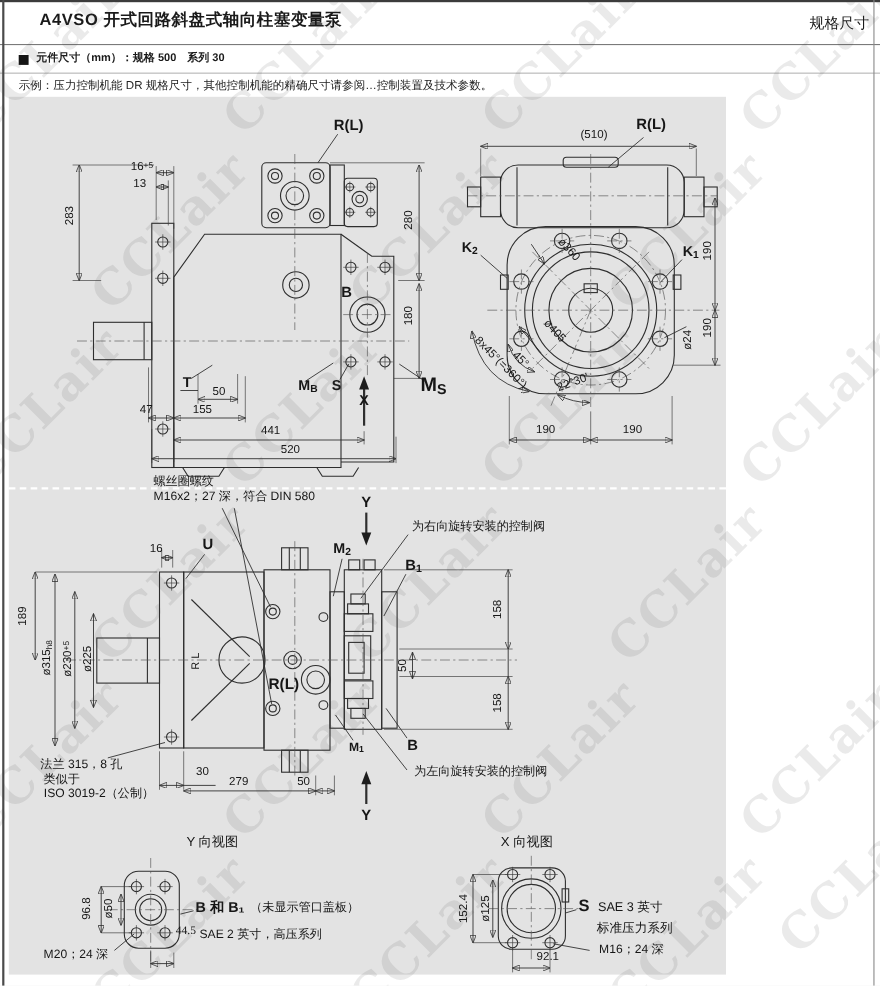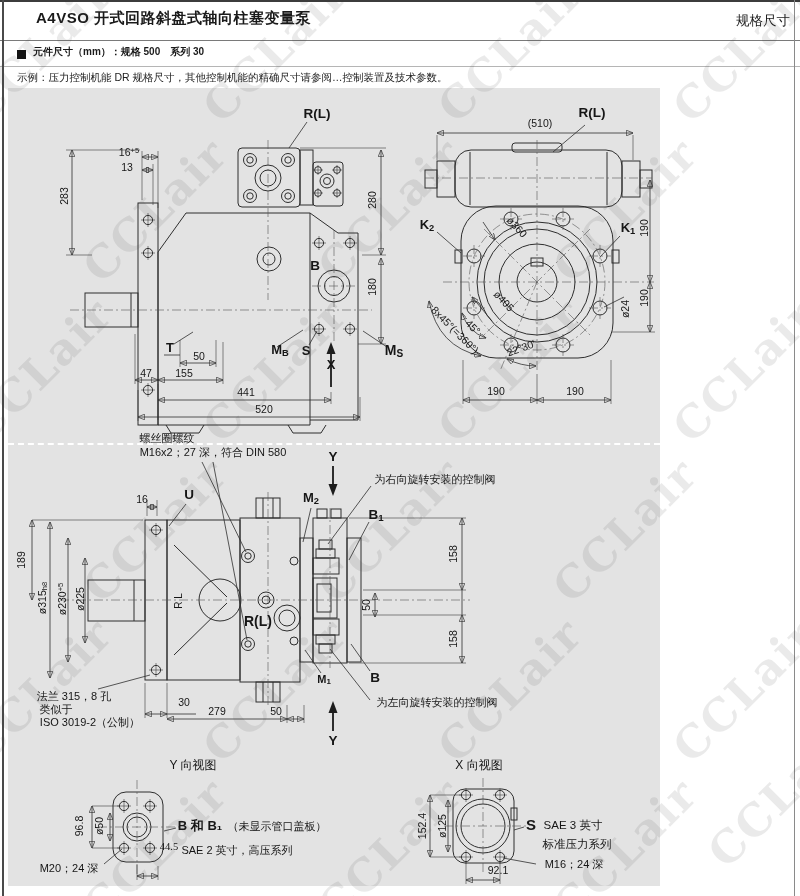--- a/index.html
+++ b/index.html
@@ -342,26 +342,26 @@
 <div class="abs" id="labels">
     <span class="lbl" style="left: 64px; top: 196px; transform: translate(-50%, -50%) rotate(-90deg);">283</span>
     <span class="lbl" style="left: 129px; top: 152px; transform: translate(-50%, -50%) rotate(0deg);">16<sup>+5</sup></span>
     <span class="lbl" style="left: 127px; top: 167px; transform: translate(-50%, -50%) rotate(0deg);">13</span>
     <span class="lbl b" style="left: 317px; top: 114px; font-size: 13.5px; transform: translate(-50%, -50%) rotate(0deg);">R(L)</span>
     <span class="lbl" style="left: 372px; top: 200px; transform: translate(-50%, -50%) rotate(-90deg);">280</span>
     <span class="lbl b" style="left: 315px; top: 266px; font-size: 13.5px; transform: translate(-50%, -50%) rotate(0deg);">B</span>
     <span class="lbl" style="left: 372px; top: 287px; transform: translate(-50%, -50%) rotate(-90deg);">180</span>
     <span class="lbl b" style="left: 170px; top: 347px; font-size: 13px; transform: translate(-50%, -50%) rotate(0deg);">T</span>
     <span class="lbl" style="left: 199px; top: 356px; transform: translate(-50%, -50%) rotate(0deg);">50</span>
-    <span class="lbl" style="left: 146px; top: 373px; transform: translate(-50%, -50%) rotate(0deg); text-align: center;">47</span>
+    <span class="lbl" style="left: 133px; top: 373px; transform: translate(-50%, -50%) rotate(0deg); text-align: center;">47</span>
     <span class="lbl" style="left: 184px; top: 373px; transform: translate(-50%, -50%) rotate(0deg);">155</span>
     <span class="lbl b" style="left: 280px; top: 351px; font-size: 13px; transform: translate(-50%, -50%) rotate(0deg);">M<sub>B</sub></span>
     <span class="lbl b" style="left: 306px; top: 350px; font-size: 13px; transform: translate(-50%, -50%) rotate(0deg);">S</span>
     <span class="lbl b" style="left: 331px; top: 364px; font-size: 13px; transform: translate(-50%, -50%) rotate(0deg);">X</span>
-    <span class="lbl b" style="left: 394px; top: 351px; font-size: 14px; transform: translate(-50%, -50%) rotate(0deg);">M<sub>S</sub></span>
+    <span class="lbl b" style="left: 394px; top: 351px; font-size: 18px; transform: translate(-50%, -50%) rotate(0deg);">M<sub>S</sub></span>
     <span class="lbl" style="left: 246px; top: 392px; transform: translate(-50%, -50%) rotate(0deg);">441</span>
     <span class="lbl" style="left: 264px; top: 409px; transform: translate(-50%, -50%) rotate(0deg);">520</span>
     <span class="lbl" style="left: 540px; top: 123px; transform: translate(-50%, -50%) rotate(0deg);">(510)</span>
     <span class="lbl b" style="left: 592px; top: 113px; font-size: 13.5px; transform: translate(-50%, -50%) rotate(0deg);">R(L)</span>
     <span class="lbl b" style="left: 427px; top: 226px; font-size: 13px; transform: translate(-50%, -50%) rotate(0deg);">K<sub>2</sub></span>
     <span class="lbl b" style="left: 628px; top: 229px; font-size: 13px; transform: translate(-50%, -50%) rotate(0deg);">K<sub>1</sub></span>
     <span class="lbl" style="left: 644px; top: 228px; transform: translate(-50%, -50%) rotate(-90deg);">190</span>
     <span class="lbl" style="left: 517px; top: 227px; transform: translate(-50%, -50%) rotate(47deg);">ø360</span>
     <span class="lbl" style="left: 504px; top: 301px; transform: translate(-50%, -50%) rotate(47deg);">ø405</span>
     <span class="lbl" style="left: 625px; top: 309px; transform: translate(-50%, -50%) rotate(-90deg);">ø24</span>

